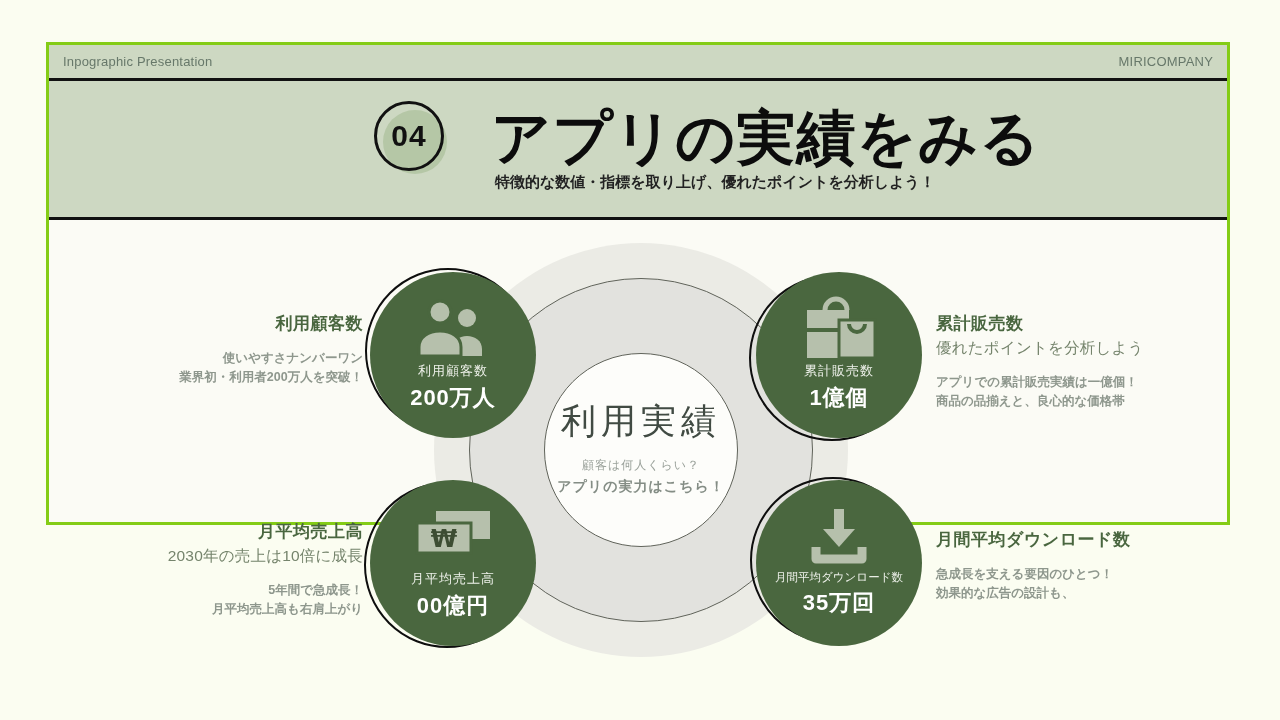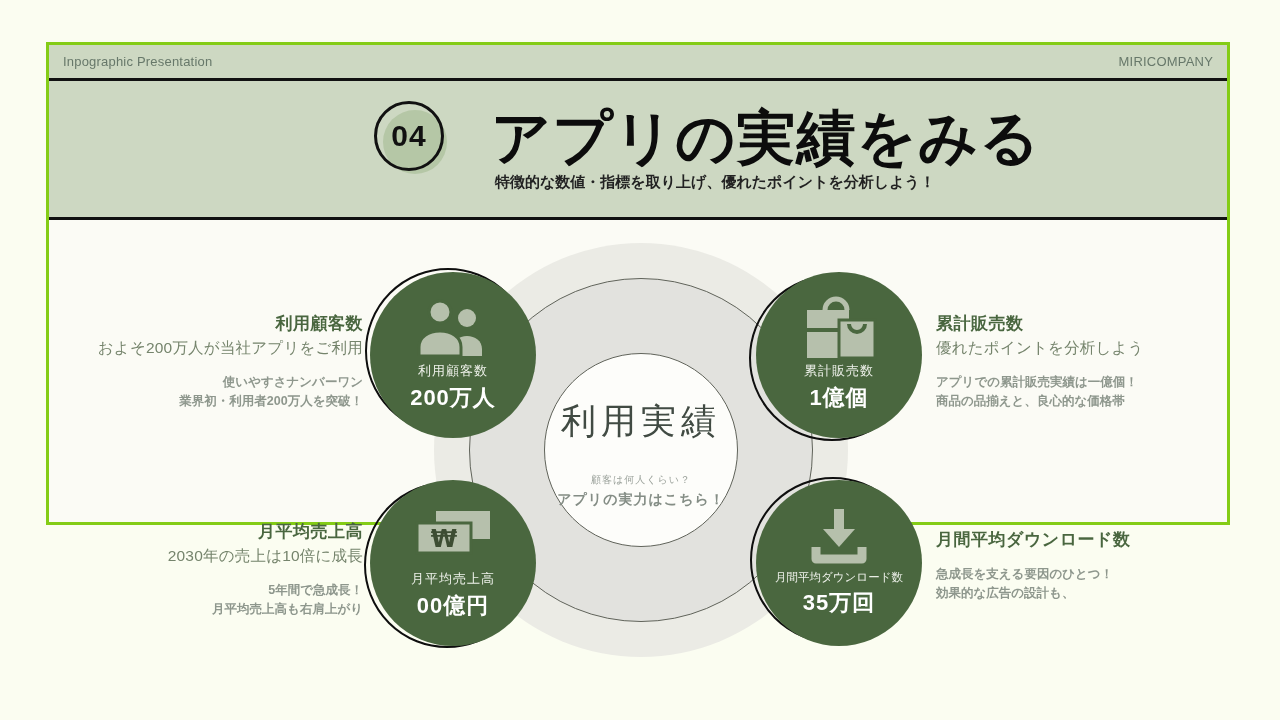--- a/index.html
+++ b/index.html
@@ -37,21 +37,21 @@
     position:absolute;left:446px;top:92px;font-size:15px;font-weight:700;color:#222;
   }
   
   .content{position:relative;height:462px;}
   .ring{position:absolute;border-radius:50%;}
   .ring-outer{left:385px;top:23px;width:414px;height:414px;background:#ebebe5;}
   .ring-mid{left:420px;top:58px;width:344px;height:344px;background:#e2e2de;border:1px solid #60635a;box-sizing:border-box;}
   .ring-inner{left:495px;top:133px;width:194px;height:194px;background:#fdfdfa;border:1px solid #60635a;box-sizing:border-box;}
   .center-text{position:absolute;left:442px;top:178px;width:300px;text-align:center;}
   .center-title{font-size:35px;color:#414b43;letter-spacing:5px;}
-  .center-line1{margin-top:28px;font-size:10px;color:#9aa19a;letter-spacing:1px;}
+  .center-line1{margin-top:12px;font-size:12px;color:#9aa19a;letter-spacing:1px;}
   .center-line2{margin-top:4px;font-size:14px;font-weight:700;color:#848d85;letter-spacing:1px;}
   
   .stat{position:absolute;width:166px;height:166px;}
   .stat-ring{position:absolute;width:166px;height:166px;border-radius:50%;border:2px solid #0e0e0e;box-sizing:border-box;}
   .stat-fill{
     position:absolute;inset:0;border-radius:50%;background:#4a673f;
     display:flex;flex-direction:column;align-items:center;text-align:center;
   }
   .stat--tl{left:321px;top:52px;}  .stat--tl .stat-ring{left:-5px;top:-4px;}
   .stat--tr{left:707px;top:52px;}  .stat--tr .stat-ring{left:-7px;top:3px;}
@@ -161,21 +161,20 @@
             <path d="M12 42 v12 h46 v-12" fill="none" stroke="#b6c0ac" stroke-width="9" stroke-linejoin="round"></path>
           </svg>
         </div>
         <div class="stat-label">月間平均ダウンロード数</div>
         <div class="stat-value">35万回</div>
       </div>
     </div>
 
     <div class="tblock tblock--right tblock--tl">
       <div class="tb-heading">利用顧客数</div>
-      <div class="tb-sub">およそ200万人が当社アプリをご利用</div>
       <div class="tb-notes">
         <div>使いやすさナンバーワン</div>
         <div>業界初・利用者200万人を突破！</div>
       </div>
     </div>
 
     <div class="tblock tblock--tr">
       <div class="tb-heading">累計販売数</div>
       <div class="tb-sub">優れたポイントを分析しよう</div>
       <div class="tb-notes">

